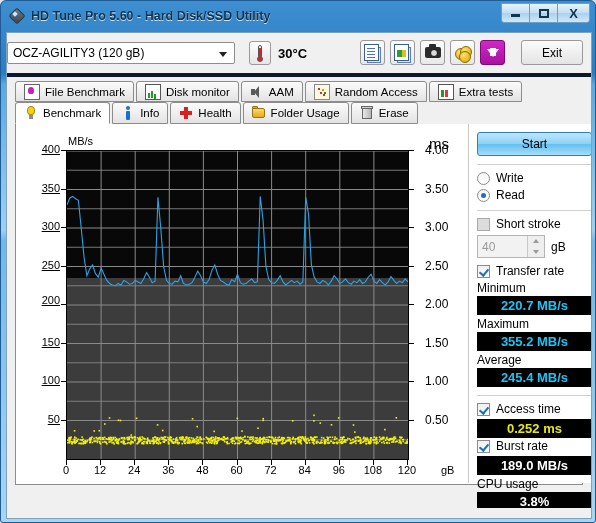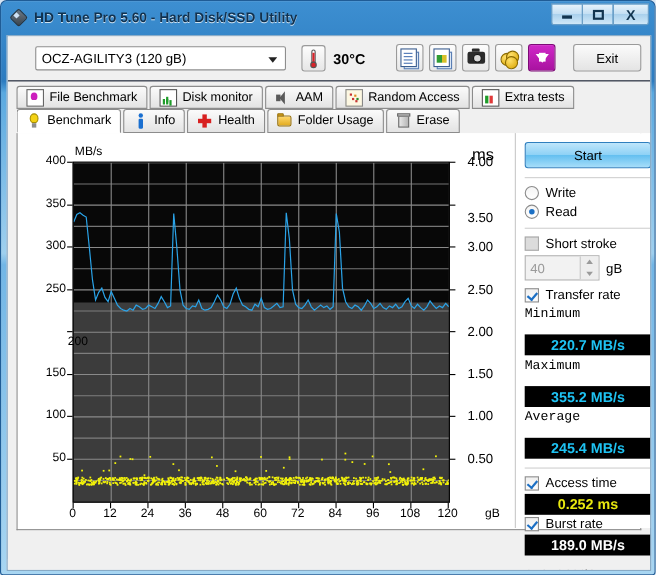--- a/index.html
+++ b/index.html
@@ -113,23 +113,23 @@
     color: #000;
   }
   .menu-item u { text-decoration: underline; }
 
   
   .toolbar {
     height: 40px;
     background: #f0f0f0;
     display: flex;
     align-items: center;
-    padding: 0 25px;
+    padding: 0 0;
     position: relative;
-    border-bottom: 1px solid #0f172a;
+    border-bottom: 4px solid #0f172a;
   }
   .drive-select {
     width: 228px; height: 22px;
     border: 1px solid #8e8e8e;
     background: #fff;
     border-radius: 2px;
     display: flex; align-items: center;
     box-sizing: border-box;
     position: relative;
     padding-left: 5px;
@@ -359,20 +359,21 @@
     background:#080808;
   }
   .axis-label-left {
     position: absolute;
     text-align: right;
     width: 44px;
     left: 0;
     font-size: 11px;
     color: #000;
     font-family: "Liberation Sans", sans-serif;
+    text-decoration: underline;
   }
   .axis-label-right {
     position: absolute;
     text-align: left;
     left: 409px;
     width: 50px;
     font-size: 12px;
     color: #000;
   }
   .axis-title-left {
@@ -473,21 +474,21 @@
     position:absolute; right:0; top:0; width:16px; height:100%;
     border-left:1px solid #c8c8c8; background:#eee;
     display:flex; flex-direction:column;
   }
   .spin .btns i { flex:1; display:flex; align-items:center; justify-content:center; }
   .spin .up, .spin .dn { width:0; height:0; border-left:3px solid transparent; border-right:3px solid transparent; }
   .spin .up { border-bottom:4px solid #9a9a9a; }
   .spin .dn { border-top:4px solid #9a9a9a; }
   .unit-lbl { font-size:12px; color:#000; }
 
-  .field-label { font-size:12px; color:#000; margin: 2px 0 12px 0; font-family: Liberation Mono, monospace; }
+  .field-label { font-size:12px; color:#000; margin: 2px 0 1px 0; }
   .lcd {
     height: 19px;
     background:#000;
     display:flex; align-items:center; justify-content:center;
     font-family:"Liberation Sans", sans-serif;
     font-size:13px; font-weight:bold;
     margin-bottom: 1px;
   }
   .lcd.cyan { color:#1ec3f3; }
   .lcd.yellow { color:#e8e80f; }
@@ -1560,21 +1561,21 @@
             </svg>
         </div>
 
         <div id="y-left-labels">
             <div class="axis-label-left" style="top: 288.5px;">50</div>
             <div class="ytick-mark-l" style="top: 295.5px;"></div>
             <div class="axis-label-left" style="top: 250px;">100</div>
             <div class="ytick-mark-l" style="top: 257px;"></div>
             <div class="axis-label-left" style="top: 211.5px;">150</div>
             <div class="ytick-mark-l" style="top: 218.5px;"></div>
-            <div class="axis-label-left" style="top: 184px; margin-left: 20px;">200</div>
+            <div class="axis-label-left" style="top: 170px;">200</div>
             <div class="ytick-mark-l" style="top: 180px;"></div>
             <div class="axis-label-left" style="top: 134.5px;">250</div>
             <div class="ytick-mark-l" style="top: 141.5px;"></div>
             <div class="axis-label-left" style="top: 96px;">300</div>
             <div class="ytick-mark-l" style="top: 103px;"></div>
             <div class="axis-label-left" style="top: 57.5px;">350</div>
             <div class="ytick-mark-l" style="top: 64.5px;"></div>
             <div class="axis-label-left" style="top: 19px;">400</div>
             <div class="ytick-mark-l" style="top: 26px;"></div>
           </div>
@@ -1584,21 +1585,21 @@
             <div class="axis-label-right" style="top: 250px;">1.00</div>
             <div class="ytick-mark-r" style="top: 257px;"></div>
             <div class="axis-label-right" style="top: 211.5px;">1.50</div>
             <div class="ytick-mark-r" style="top: 218.5px;"></div>
             <div class="axis-label-right" style="top: 173px;">2.00</div>
             <div class="ytick-mark-r" style="top: 180px;"></div>
             <div class="axis-label-right" style="top: 134.5px;">2.50</div>
             <div class="ytick-mark-r" style="top: 141.5px;"></div>
             <div class="axis-label-right" style="top: 96px;">3.00</div>
             <div class="ytick-mark-r" style="top: 103px;"></div>
-            <div class="axis-label-right" style="top: 57.5px; margin-top: 12px;">3.50</div>
+            <div class="axis-label-right" style="top: 57.5px;">3.50</div>
             <div class="ytick-mark-r" style="top: 64.5px;"></div>
             <div class="axis-label-right" style="top: 19px;">4.00</div>
             <div class="ytick-mark-r" style="top: 26px;"></div>
           </div>
         <div id="x-labels">
             <div class="xtick-label" style="left: 50px;">0</div>
             <div class="xtick-mark" style="left: 50px;"></div>
             <div class="xtick-label" style="left: 84.1px;">12</div>
             <div class="xtick-mark" style="left: 84.1px;"></div>
             <div class="xtick-label" style="left: 118.2px;">24</div>

